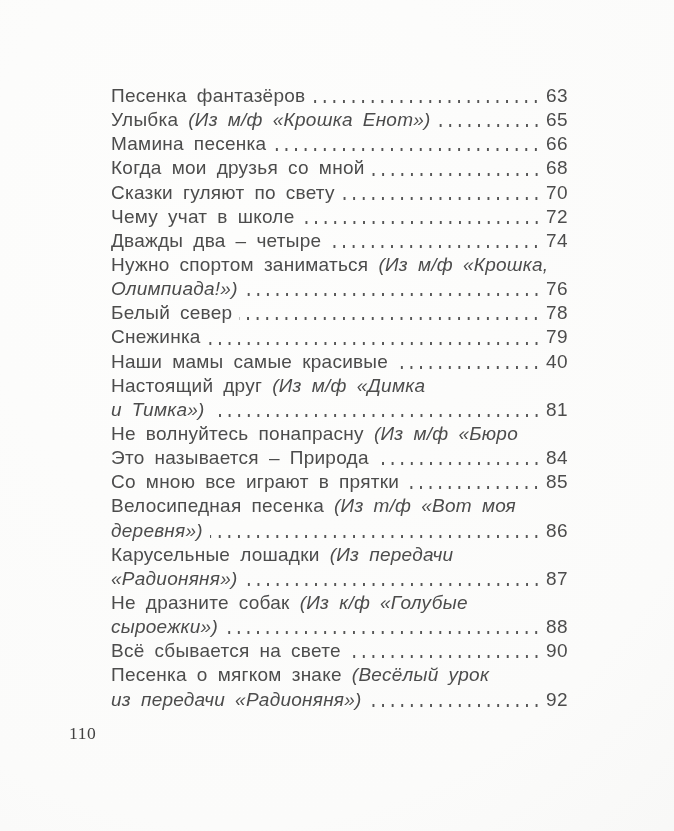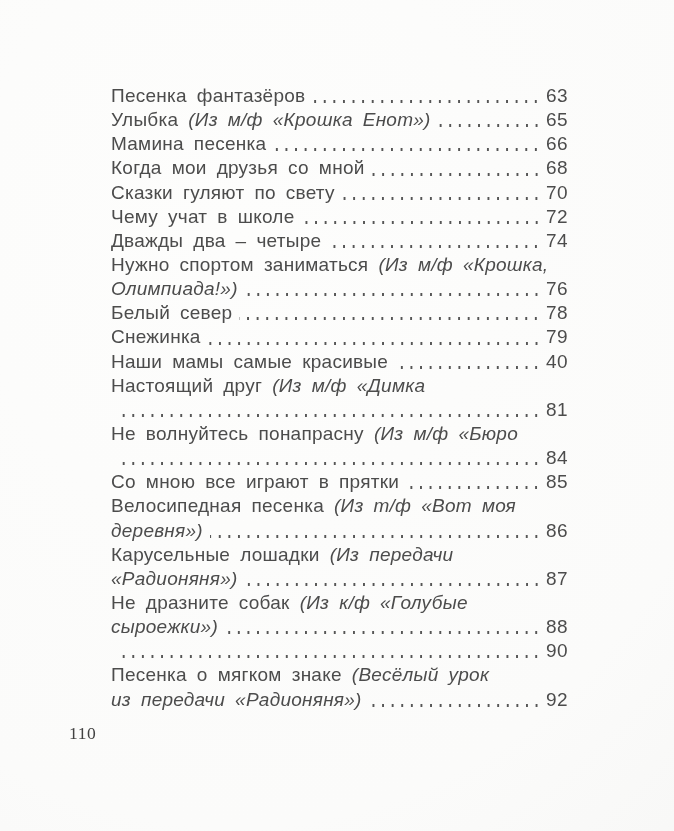--- a/index.html
+++ b/index.html
@@ -75,28 +75,28 @@
       <div class="line"><span class="txt"><span>Когда мои друзья со мной</span></span><span class="leader"></span><span class="pg">68</span></div>
       <div class="line"><span class="txt"><span>Сказки гуляют по свету</span></span><span class="leader"></span><span class="pg">70</span></div>
       <div class="line"><span class="txt"><span>Чему учат в школе</span></span><span class="leader"></span><span class="pg">72</span></div>
       <div class="line"><span class="txt"><span>Дважды два – четыре</span></span><span class="leader"></span><span class="pg">74</span></div>
       <div class="line"><span class="txt"><span>Нужно спортом заниматься </span><span class="it">(Из м/ф «Крошка,</span></span></div>
       <div class="line"><span class="txt"><span class="it">Олимпиада!»)</span></span><span class="leader"></span><span class="pg">76</span></div>
       <div class="line"><span class="txt"><span>Белый север</span></span><span class="leader"></span><span class="pg">78</span></div>
       <div class="line"><span class="txt"><span>Снежинка</span></span><span class="leader"></span><span class="pg">79</span></div>
       <div class="line"><span class="txt"><span>Наши мамы самые красивые</span></span><span class="leader"></span><span class="pg">40</span></div>
       <div class="line"><span class="txt"><span>Настоящий друг </span><span class="it">(Из м/ф «Димка</span></span></div>
-      <div class="line"><span class="leader"></span><span class="pg">81</span></div>
+      <div class="line"><span class="txt"><span class="it">и Тимка»)</span></span><span class="leader"></span><span class="pg">81</span></div>
       <div class="line"><span class="txt"><span>Не волнуйтесь понапрасну </span><span class="it">(Из м/ф «Бюро</span></span></div>
-      <div class="line"><span class="leader"></span><span class="pg">84</span></div>
+      <div class="line"><span class="txt"><span>Это называется – Природа</span></span><span class="leader"></span><span class="pg">84</span></div>
       <div class="line"><span class="txt"><span>Со мною все играют в прятки</span></span><span class="leader"></span><span class="pg">85</span></div>
       <div class="line"><span class="txt"><span>Велосипедная песенка </span><span class="it">(Из т/ф «Вот моя</span></span></div>
       <div class="line"><span class="txt"><span class="it">деревня»)</span></span><span class="leader"></span><span class="pg">86</span></div>
       <div class="line"><span class="txt"><span>Карусельные лошадки </span><span class="it">(Из передачи</span></span></div>
       <div class="line"><span class="txt"><span class="it">«Радионяня»)</span></span><span class="leader"></span><span class="pg">87</span></div>
       <div class="line"><span class="txt"><span>Не дразните собак </span><span class="it">(Из к/ф «Голубые</span></span></div>
       <div class="line"><span class="txt"><span class="it">сыроежки»)</span></span><span class="leader"></span><span class="pg">88</span></div>
-      <div class="line"><span class="leader"></span><span class="pg">90</span></div>
+      <div class="line"><span class="txt"><span>Всё сбывается на свете</span></span><span class="leader"></span><span class="pg">90</span></div>
       <div class="line"><span class="txt"><span>Песенка о мягком знаке </span><span class="it">(Весёлый урок</span></span></div>
       <div class="line"><span class="txt"><span class="it">из передачи «Радионяня»)</span></span><span class="leader"></span><span class="pg">92</span></div>
     </div>
   <div class="folio">110</div>
 </div>
 
 </body></html>

